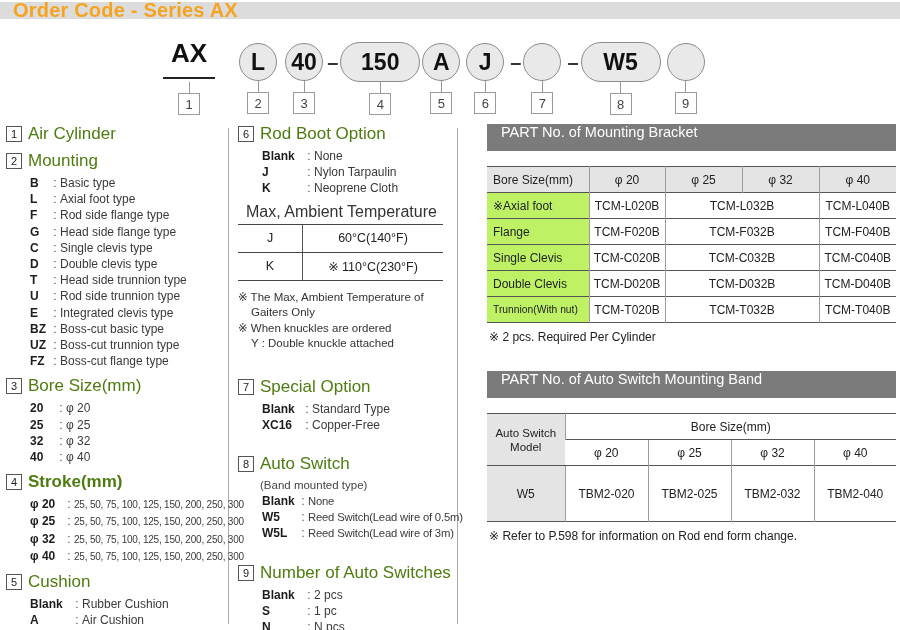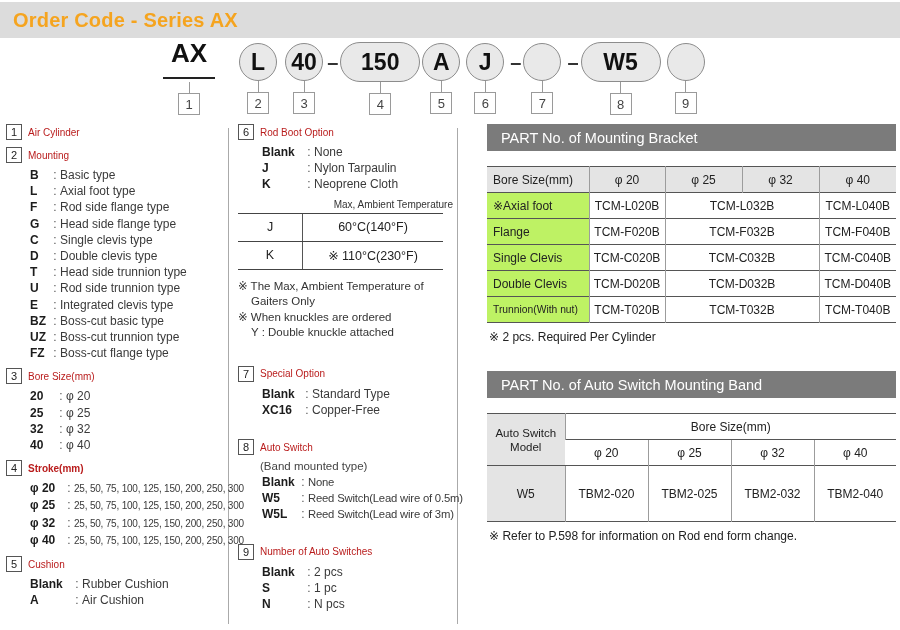--- a/index.html
+++ b/index.html
@@ -2,21 +2,21 @@
 <html><head>
 <meta charset="utf-8">
 <style>
   html,body { margin:0; padding:0; background:#fff; }
   .page {
     position:relative; width:900px; height:630px; background:#fff; overflow:hidden;
     font-family:"Liberation Sans","DejaVu Sans",sans-serif; color:#222;
   }
   
   .topbar {
-    position:absolute; top:2px; left:0; width:900px; height:36px;
+    position:absolute; top:2px; left:0; width:900px; height:17px;
     background:#dcdcdc; display:flex; align-items:center; padding-left:13px; box-sizing:border-box;
   }
   .topbar-title { color:#f5a41f; font-size:20px; font-weight:bold; letter-spacing:0.2px; }
 
   
   .code-row { position:absolute; top:42px; left:163px; display:flex; align-items:flex-start; }
   .seg { display:flex; flex-direction:column; align-items:center; }
   .shape { height:40px; display:flex; align-items:center; justify-content:center;
            font-weight:bold; font-size:23px; color:#111; box-sizing:border-box; }
   .shape.plain { border-bottom:2px solid #222; padding:0 8px 12px 8px; height:37px; margin-bottom:3px; font-size:26px;text-align:center; }
@@ -36,48 +36,48 @@
   .col { position:absolute; top:124px; }
   .col-left { left:6px; width:219px; }
   .col-mid { left:238px; width:215px; }
   .col-right { left:487px; width:409px; }
 
   
   .sec { margin-bottom:7px; }
   .sec-head { display:flex; align-items:center; margin-bottom:4px; }
   .sec-num { width:14px; height:14px; border:1px solid #555; flex:none; margin-right:6px;
              display:flex; align-items:center; justify-content:center; font-size:11px; color:#222; }
-  .sec-title { font-size:10px; color:#b91c1c; }
+  .sec-title { font-size:17px; color:#4d7c0f; }
   .sec-title.bold { font-weight:bold; }
   .sub { font-size:11.5px; color:#444; padding-left:22px; line-height:15px; }
   .items { padding-left:24px; }
   .item { display:flex; align-items:baseline; font-size:12px; line-height:16.2px; color:#3a3a3a; }
   .item .k { font-weight:bold; color:#1c1c1c; flex:none; }
   .item .c { flex:none; width:10px; text-align:center; color:#555; }
   .item .c::before { content:":"; }
   .item .v { white-space:nowrap; }
   .kw22 .k{width:20px;} .kw26 .k{width:26px;} .kw34 .k{width:34px;}
   .kw36 .k{width:36px;} .kw40 .k{width:40px;} .kw42 .k{width:42px;}
   .items.stroke .item .v { font-size:10px; letter-spacing:-0.2px; }
   .items.autoswitch .item .v { font-size:11.3px; letter-spacing:-0.2px; }
 
   
-  .temp-label { font-size:10px; color:#333; margin:6px 0 3px 8px;text-align:right; }
+  .temp-label { font-size:16px; color:#333; margin:6px 0 3px 8px; }
   .temp-table { border-top:1.5px solid #444; border-bottom:1.5px solid #444; width:205px; }
   .temp-row { display:flex; height:27px; align-items:center; }
   .temp-row + .temp-row { border-top:1px solid #444; }
   .temp-k { width:64px; flex:none; text-align:center; font-size:12.5px; color:#222; border-right:1px solid #555; line-height:27px; }
   .temp-v { flex:1; text-align:center; font-size:12.5px; color:#222; }
   .s6-notes { margin-top:9px; }
   .s6-notes .line { font-size:11.5px; color:#333; line-height:15.5px; }
   .s6-notes .ind1 { padding-left:13px; } .gap14{height:14px;} .gap18{height:18px;}
 
   
   .part-title { height:27px; background:#7b7b7b; color:#fff; font-size:14.5px;
-                display:flex; align-items:center; padding-left:14px; margin-bottom:15px; }
+                display:flex; padding-left:14px; margin-bottom:15px; }
   .part-title.second { margin-top:27px; }
   table { border-collapse:collapse; width:100%; table-layout:fixed; }
   .ptable { border-top:1.5px solid #555; border-bottom:1.5px solid #555; }
   .ptable td { border-top:1px solid #555; border-left:1px solid #9c9c9c; height:25px;
                text-align:center; font-size:12px; color:#222; background:#fff; padding:0 2px;
                overflow:hidden; white-space:nowrap; }
   .ptable tr:first-child td { border-top:none; }
   .ptable td:first-child { border-left:none; }
   .ptable td.lab { text-align:left; padding-left:6px; background:#bef264; }
   .ptable tr.hdr td { background:#e4e4e4; }

